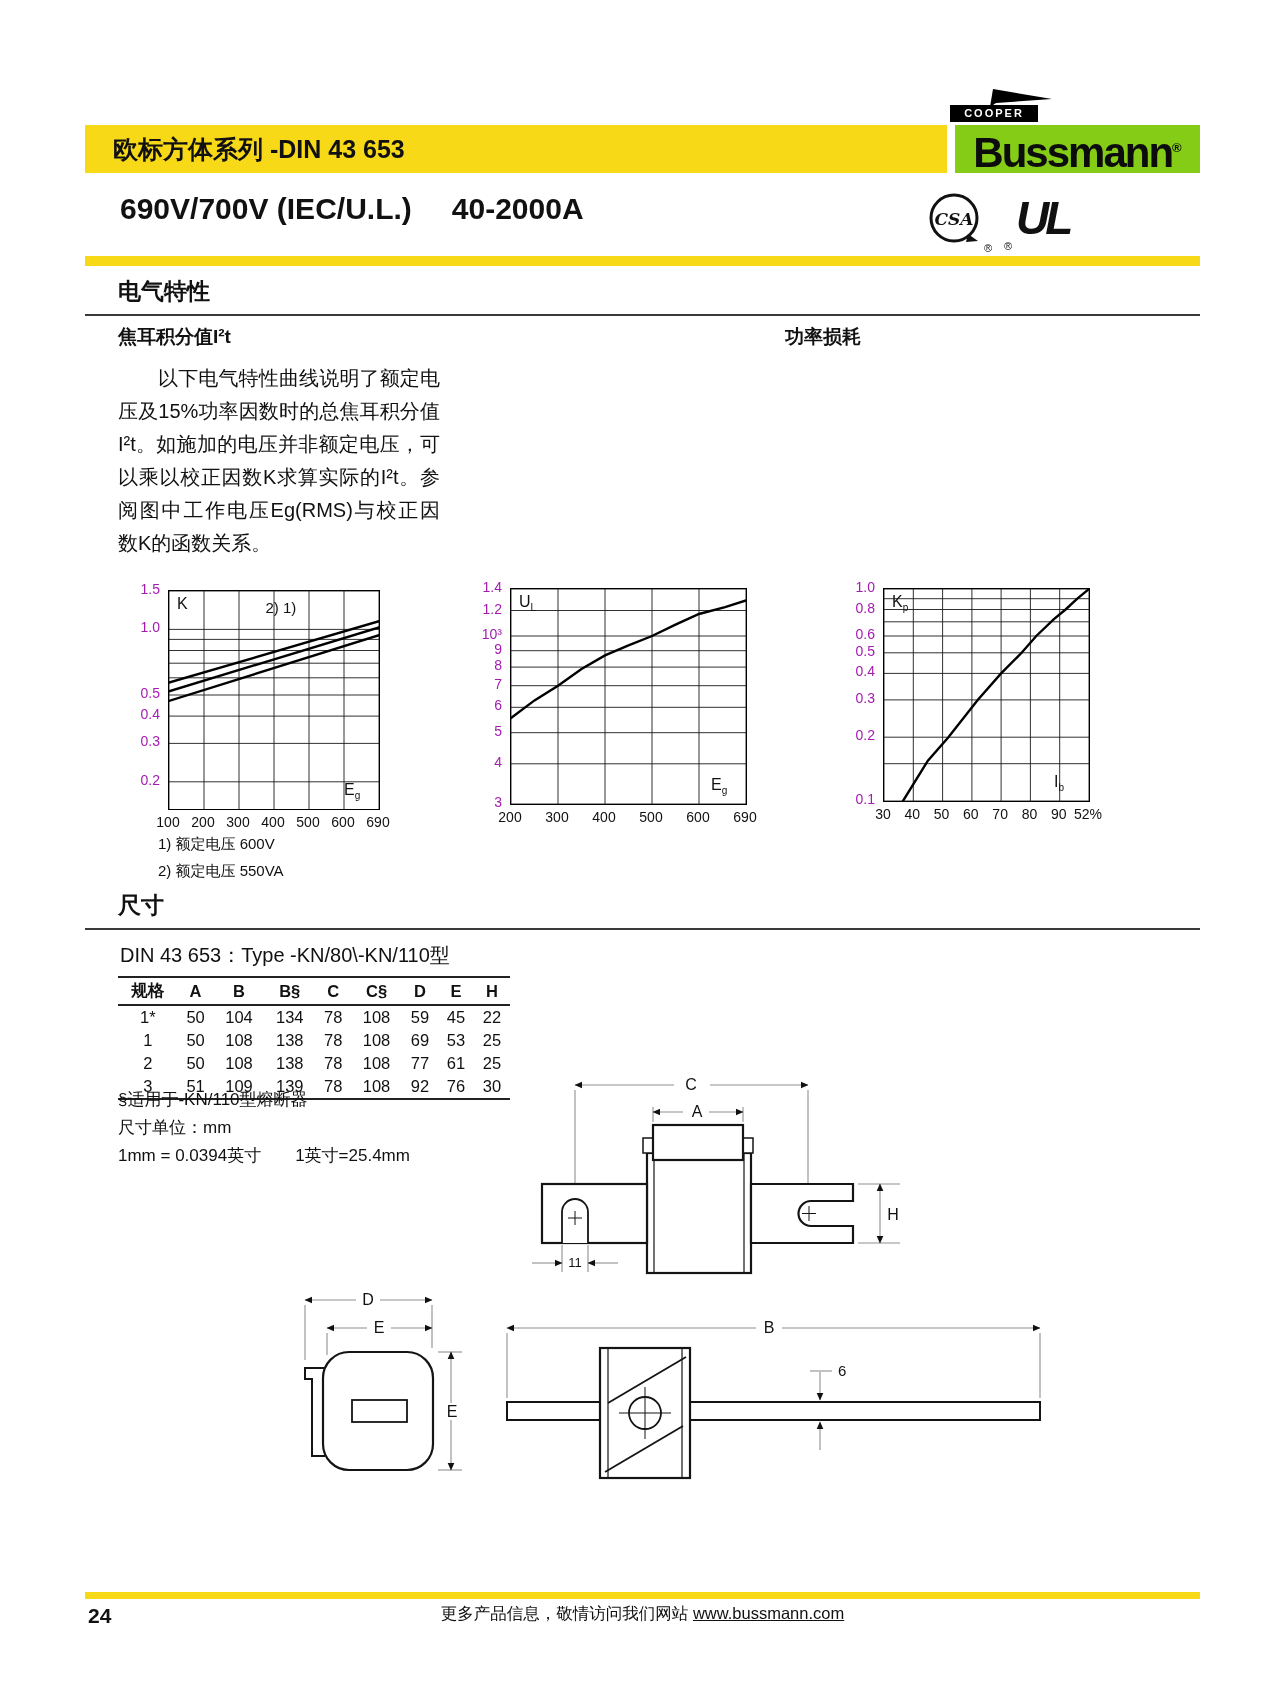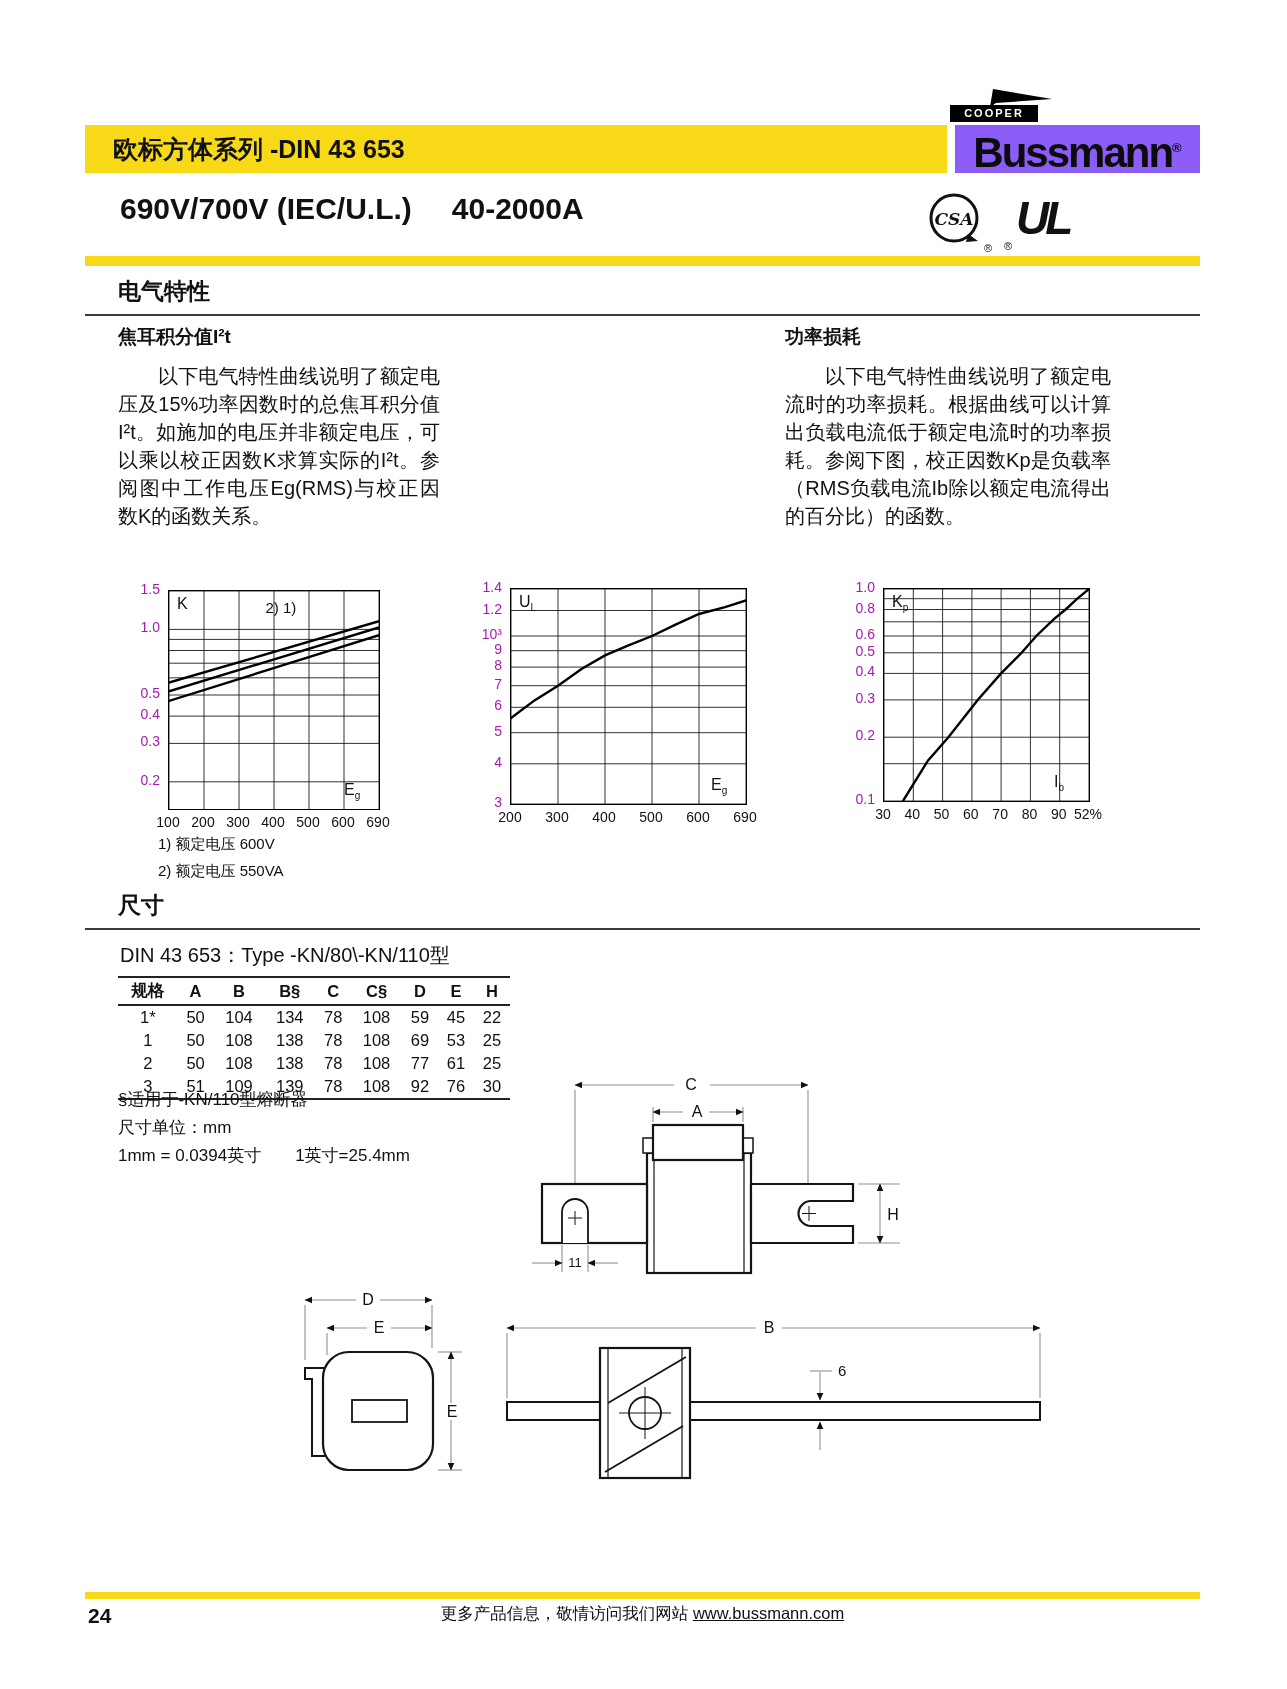--- a/index.html
+++ b/index.html
@@ -7,36 +7,36 @@
         font-family:"Liberation Sans",sans-serif;color:#111;overflow:hidden;margin:0 auto;}
   .abs{position:absolute;}
 
   
   #cooper-logo{left:950px;top:88px;width:120px;height:36px;}
   #cooper-flag{position:absolute;left:36px;top:0;}
   #cooper-box{position:absolute;left:0;top:17px;width:88px;height:17px;background:#000;color:#fff;
               font-size:11px;font-weight:bold;letter-spacing:2px;text-align:center;line-height:17px;}
   #top-bar{left:85px;top:125px;width:862px;height:48px;background:#F7D917;}
   #series-title{position:absolute;left:28px;top:0;line-height:48px;font-size:25px;font-weight:bold;color:#111;}
-  #brand-box{left:955px;top:125px;width:245px;height:48px;background:#8b5cf6;text-align:center;}
+  #brand-box{left:955px;top:125px;width:245px;height:48px;background:#84cc16;text-align:center;}
   #brand-word{font-size:42px;font-weight:900;letter-spacing:-2px;line-height:46px;color:#0c0c0c;
               font-family:"Liberation Sans",sans-serif;}
   #brand-word sup{font-size:13px;letter-spacing:0;}
   #product-title{left:120px;top:192px;font-size:30px;font-weight:bold;}
   #product-title .gap{display:inline-block;width:40px;}
   #csa-mark{left:922px;top:190px;}
   #ul-mark{left:1002px;top:186px;}
   #yellow-divider{left:85px;top:256px;width:1115px;height:10px;background:#F7D917;}
 
   
   #elec-heading{left:118px;top:276px;font-size:23px;font-weight:bold;}
   #elec-rule{left:85px;top:314px;width:1115px;height:2px;background:#3a3a3a;}
   .col{top:324px;}
   .col h4{margin:0 0 12px 0;font-size:19px;font-weight:bold;}
-  .col p{margin:0;font-size:20px;line-height:28px;text-align:justify;text-indent:40px;}
+  .col p{margin:0;font-size:20px;line-height:33px;text-align:justify;text-indent:40px;}
   #col-1{left:118px;width:322px;}
   #col-2{left:455px;width:312px;}
   #col-3{left:785px;width:326px;}
 
   
   .chart{position:absolute;}
   .plot{position:absolute;border:1.3px solid #000;}
   #c1{left:108px;top:580px;width:340px;height:262px;}
   #c1 .plot{left:60px;top:10px;width:210px;height:218px;}
   #c2{left:450px;top:578px;width:350px;height:262px;}
@@ -114,21 +114,20 @@
 
   <div class="abs" id="elec-heading">电气特性</div>
   <div class="abs" id="elec-rule"></div>
 
   <div class="abs col" id="col-1">
     <h4>焦耳积分值I²t</h4>
     <p>以下电气特性曲线说明了额定电压及15%功率因数时的总焦耳积分值I²t。如施加的电压并非额定电压，可以乘以校正因数K求算实际的I²t。参阅图中工作电压Eg(RMS)与校正因数K的函数关系。</p>
   </div>
   <div class="abs col" id="col-3">
     <h4>功率损耗</h4>
-    <p>以下电气特性曲线说明了额定电流时的功率损耗。根据曲线可以计算出负载电流低于额定电流时的功率损耗。参阅下图，校正因数Kp是负载率（RMS负载电流Ib除以额定电流得出的百分比）的函数。</p>
   </div>
 
   <div class="chart" id="c1">
     <div class="plot"><svg width="210" height="218">
           <g stroke="#1a1a1a" stroke-width="0.9">
             <line x1="0.0" y1="0" x2="0.0" y2="218"></line>
             <line x1="35.0" y1="0" x2="35.0" y2="218"></line>
             <line x1="70.0" y1="0" x2="70.0" y2="218"></line>
             <line x1="105.0" y1="0" x2="105.0" y2="218"></line>
             <line x1="140.0" y1="0" x2="140.0" y2="218"></line>

